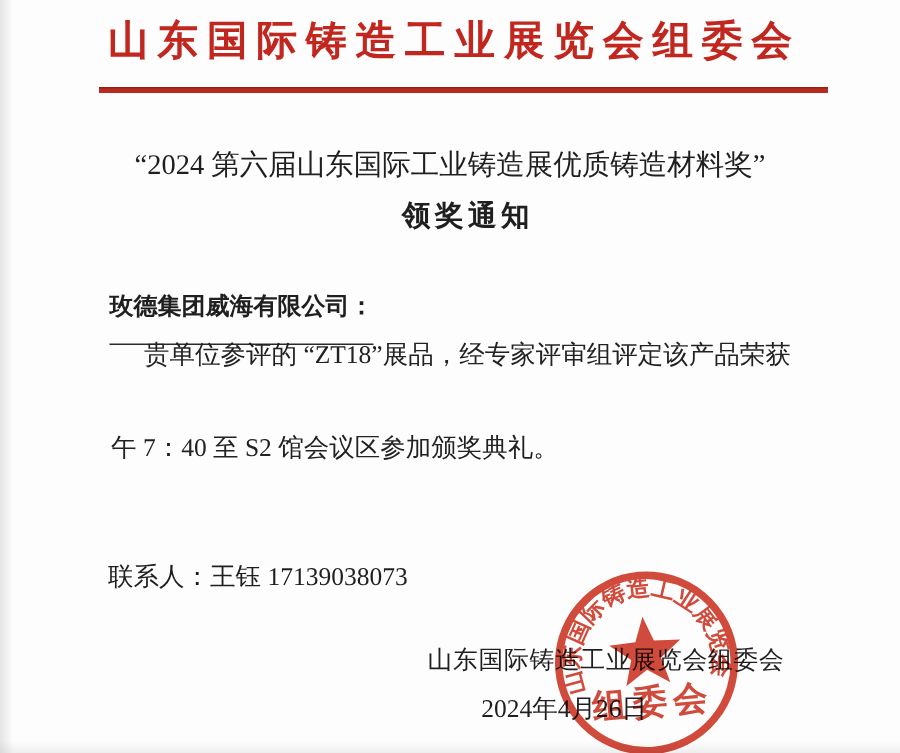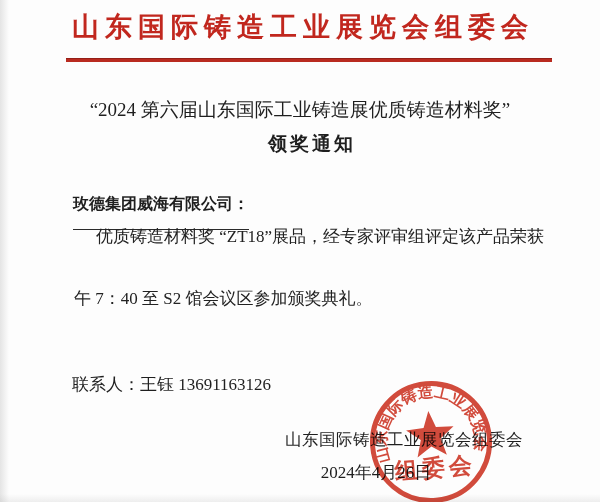--- a/index.html
+++ b/index.html
@@ -145,26 +145,26 @@
   <div class="org-header">山东国际铸造工业展览会组委会</div>
 
   <div class="header-divider"></div>
 
   <div class="notice-title">“2024 第六届山东国际工业铸造展优质铸造材料奖”</div>
 
   <div class="notice-subtitle">领奖通知</div>
 
   <div class="recipient">玫德集团威海有限公司：</div>
 
-  <div class="body-line body-line-1">优质铸造材料奖 “ZT18”展品，经专家评审组评定该产品荣获</div>
+  <div class="body-line body-line-1">贵单位参评的 “ZT18”展品，经专家评审组评定该产品荣获</div>
 
 
   <div class="body-line body-line-3">午 7：40 至 S2 馆会议区参加颁奖典礼。</div>
 
-  <div class="contact-line">联系人：王钰 13691163126</div>
+  <div class="contact-line">联系人：王钰 17139038073</div>
 
   <div class="signature-line">山东国际铸造工业展览会组委会</div>
 
   <div class="date-line">2024年4月26日</div>
 
   <svg class="seal" viewBox="0 0 130 130">
     <circle cx="65" cy="65" r="58.5" fill="none" stroke="#cf3726" stroke-width="5"></circle>
     <defs>
       <path id="sealArc" d="M 22.7,80.4 A 45,45 0 1 1 107.3,80.4" fill="none"></path>
     </defs>

